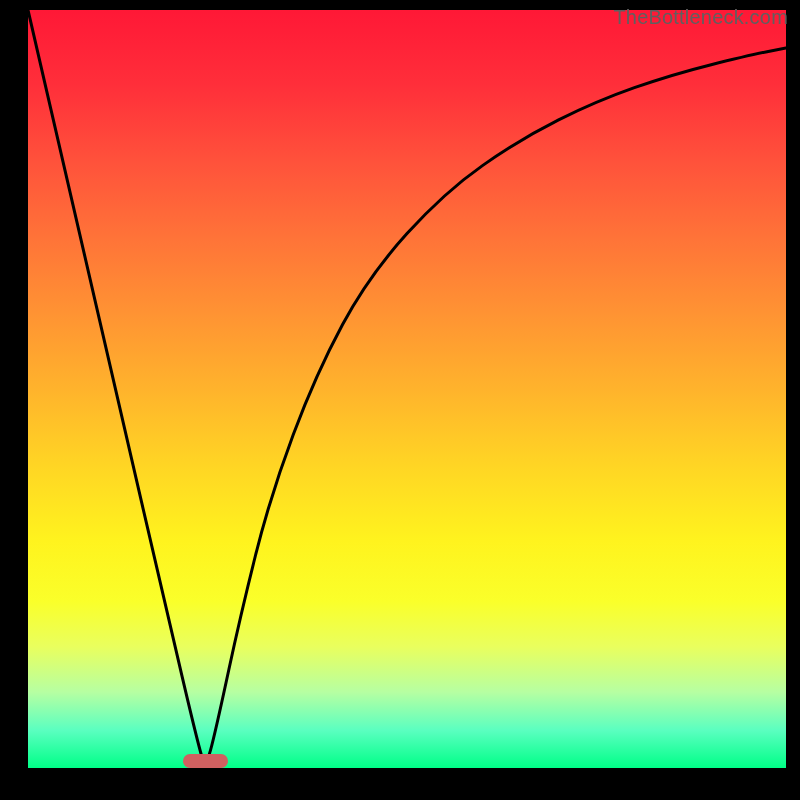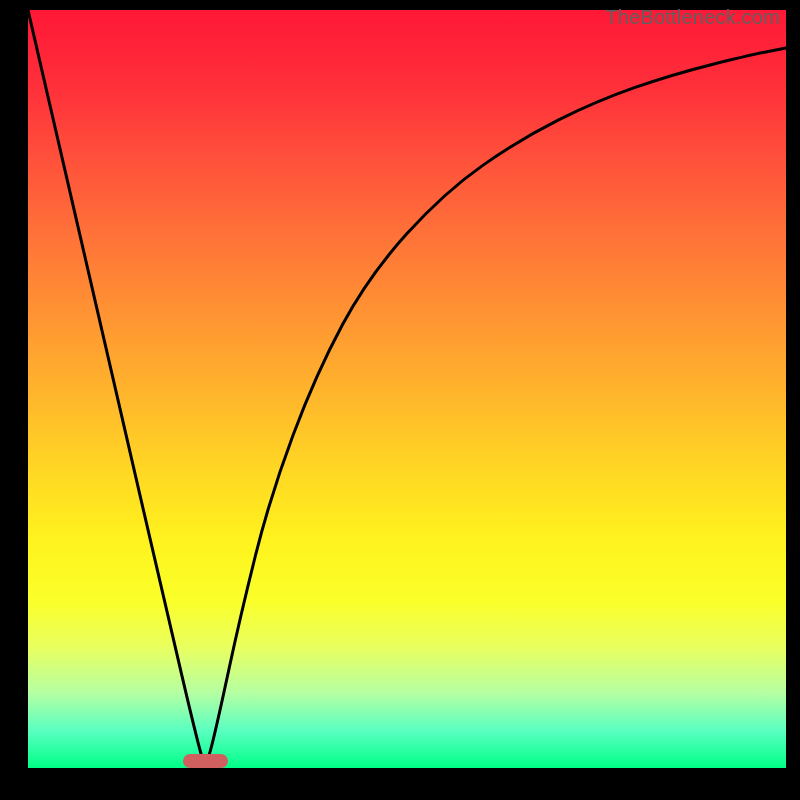--- a/index.html
+++ b/index.html
@@ -53,21 +53,21 @@
     position: absolute;
     left: 0;
     top: 0;
     width: 758px;
     height: 758px;
     pointer-events: none;
   }
   .watermark {
     position: absolute;
     top: 6px;
-    right: 20px;
+    right: 12px;
     color: #606060;
     font-size: 20px;
     font-weight: 500;
     letter-spacing: 0.2px;
   }
 </style>
 </head>
 <body>
 
 <div class="frame">

